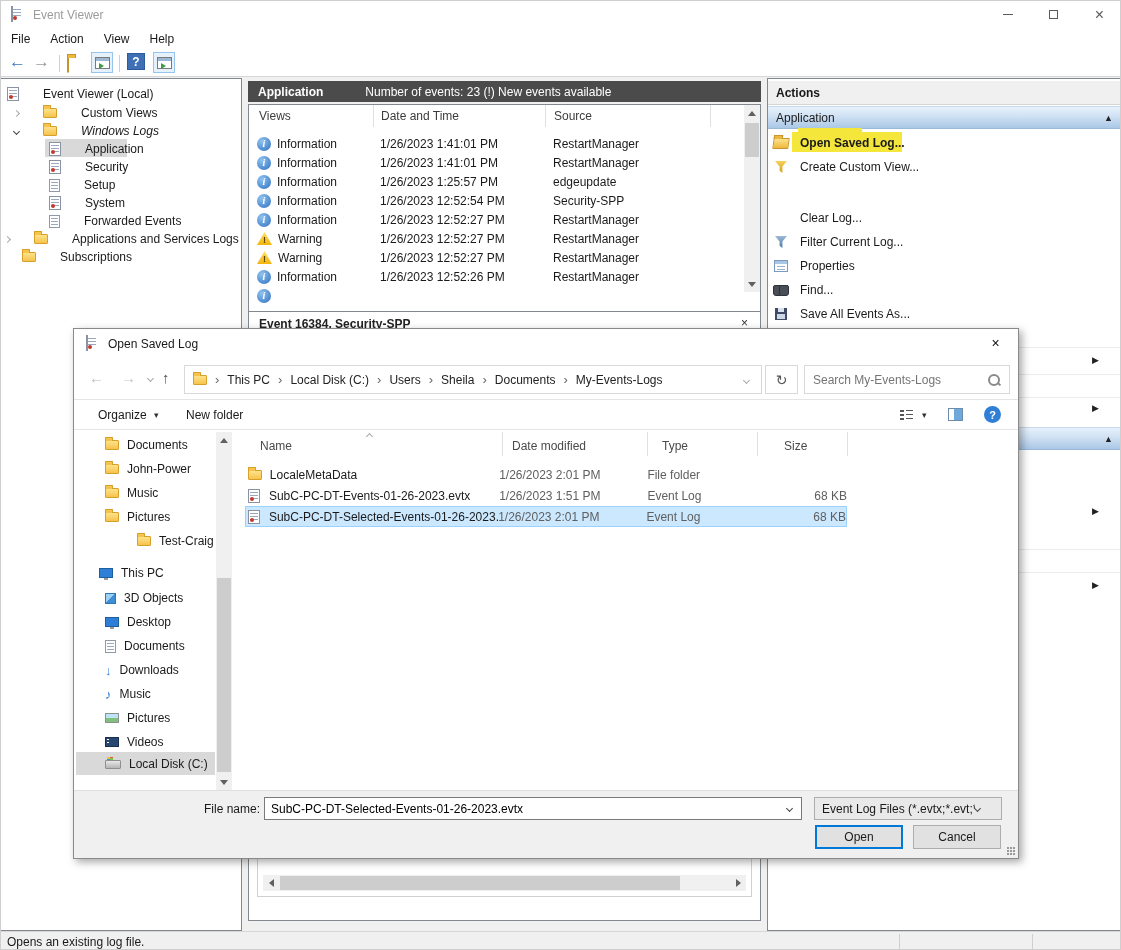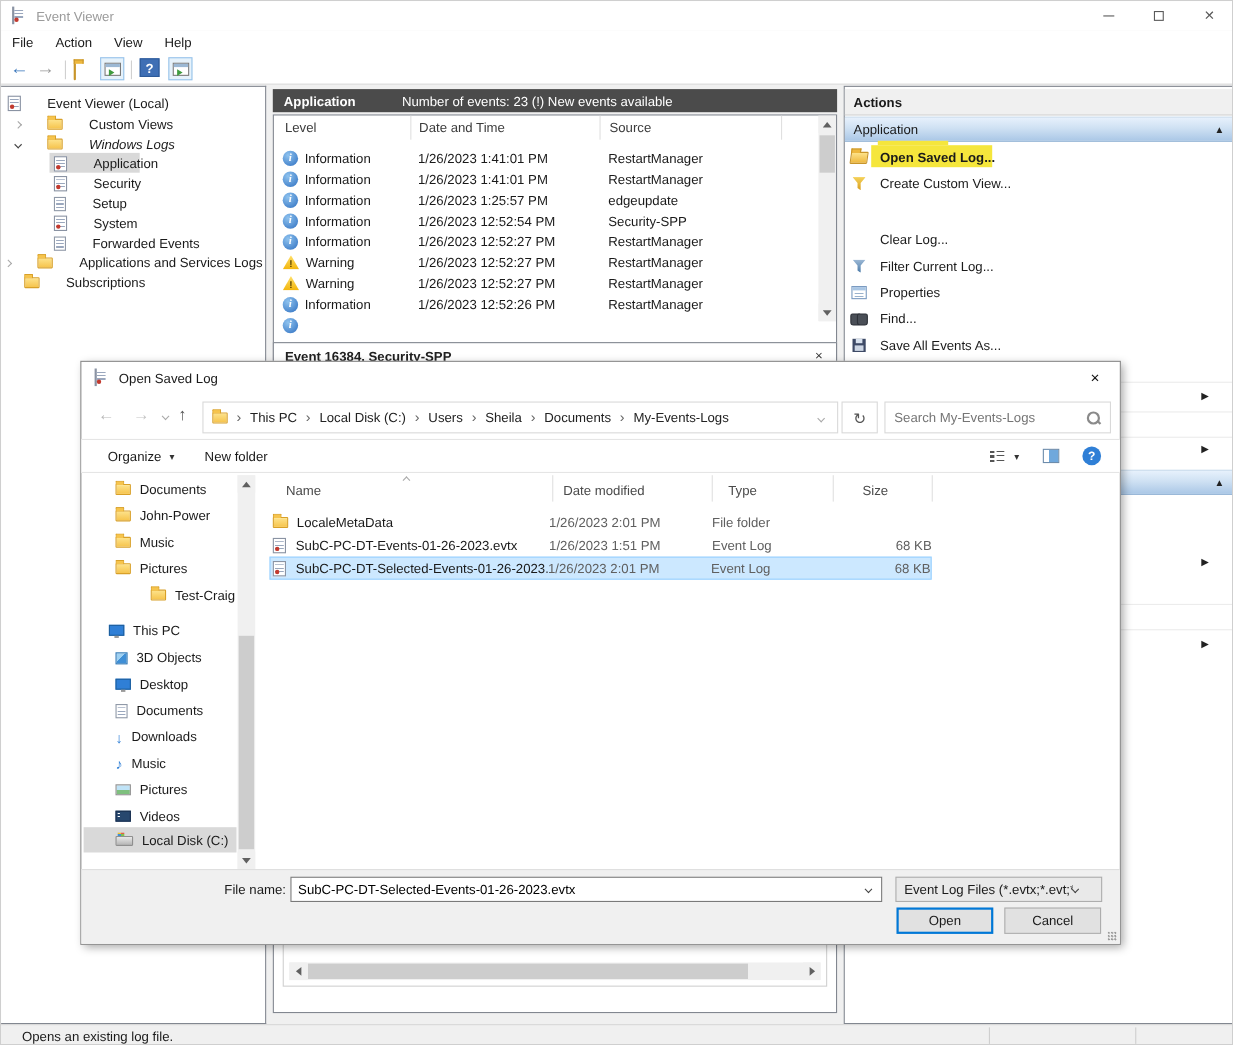--- a/index.html
+++ b/index.html
@@ -121,21 +121,21 @@
   .file-row { position:absolute; height:21px; display:flex; align-items:center; }
   .file-cell { white-space:nowrap; overflow:hidden; }
   .dlg-footer { position:absolute; left:0; top:461px; width:944px; height:68px; background:#f0f0f0; border-top:1px solid #dfdfdf; }
   .btn { position:absolute; height:24px; background:#e1e1e1; border:1px solid #adadad; display:flex; align-items:center; justify-content:center; }
   .btn.default { border:2px solid #0078d7; }
   .combo { position:absolute; height:23px; background:#e9e9e9; border:1px solid #adadad; display:flex; align-items:center; }
   .grip { position:absolute; right:3px; bottom:3px; width:8px; height:8px;
       background:radial-gradient(circle at 1px 1px,#9a9a9a 1px,transparent 1px); background-size:3px 3px; }
 
   
-  .statusbar { left:0; top:930px; width:1121px; height:20px; background:#f0f0f0; border-top:1px solid #d7d7d7; display:flex; align-items:center; padding-left:19px; }
+  .statusbar { left:0; top:930px; width:1121px; height:20px; background:#f0f0f0; border-top:1px solid #d7d7d7; display:flex; align-items:center; padding-left:6px; }
   .status-sep { position:absolute; top:933px; width:1px; height:15px; background:#cfcfcf; }
 
   a.link { color:#0563c1; text-decoration:underline; }
   .muted { color:#5f5f5f; }
   .ph { color:#8c8c8c; }
   input.plain { border:none; outline:none; font:12px "Liberation Sans",sans-serif; background:transparent; width:100%; }
 </style>
 </head>
 <body>
 
@@ -227,21 +227,21 @@
   </div>
 
   <div class="abs center-panel">
     <div class="events-header">
       <span style="margin-left:10px; font-weight:bold;">Application</span>
       <span style="margin-left:42px;">Number of events: 23 (!) New events available</span>
     </div>
 
     <div class="list-box">
 
-      <div class="col-head" style="left:10px;">Level</div>
+      <div class="col-head" style="left:10px;">Views</div>
       <div class="col-head" style="left:132px;">Date and Time</div>
       <div class="col-head" style="left:305px;">Source</div>
       <div class="col-sep" style="left:124px;"></div>
       <div class="col-sep" style="left:296px;"></div>
       <div class="col-sep" style="left:461px;"></div>
 
       <div class="ev-row" style="left:0; top:29px; width:490px;">
         <span class="i-info" style="margin-left:8px;">i</span>
         <span style="margin-left:6px; width:103px;">Information</span>
         <span style="width:173px;">1/26/2023 1:41:01 PM</span>

